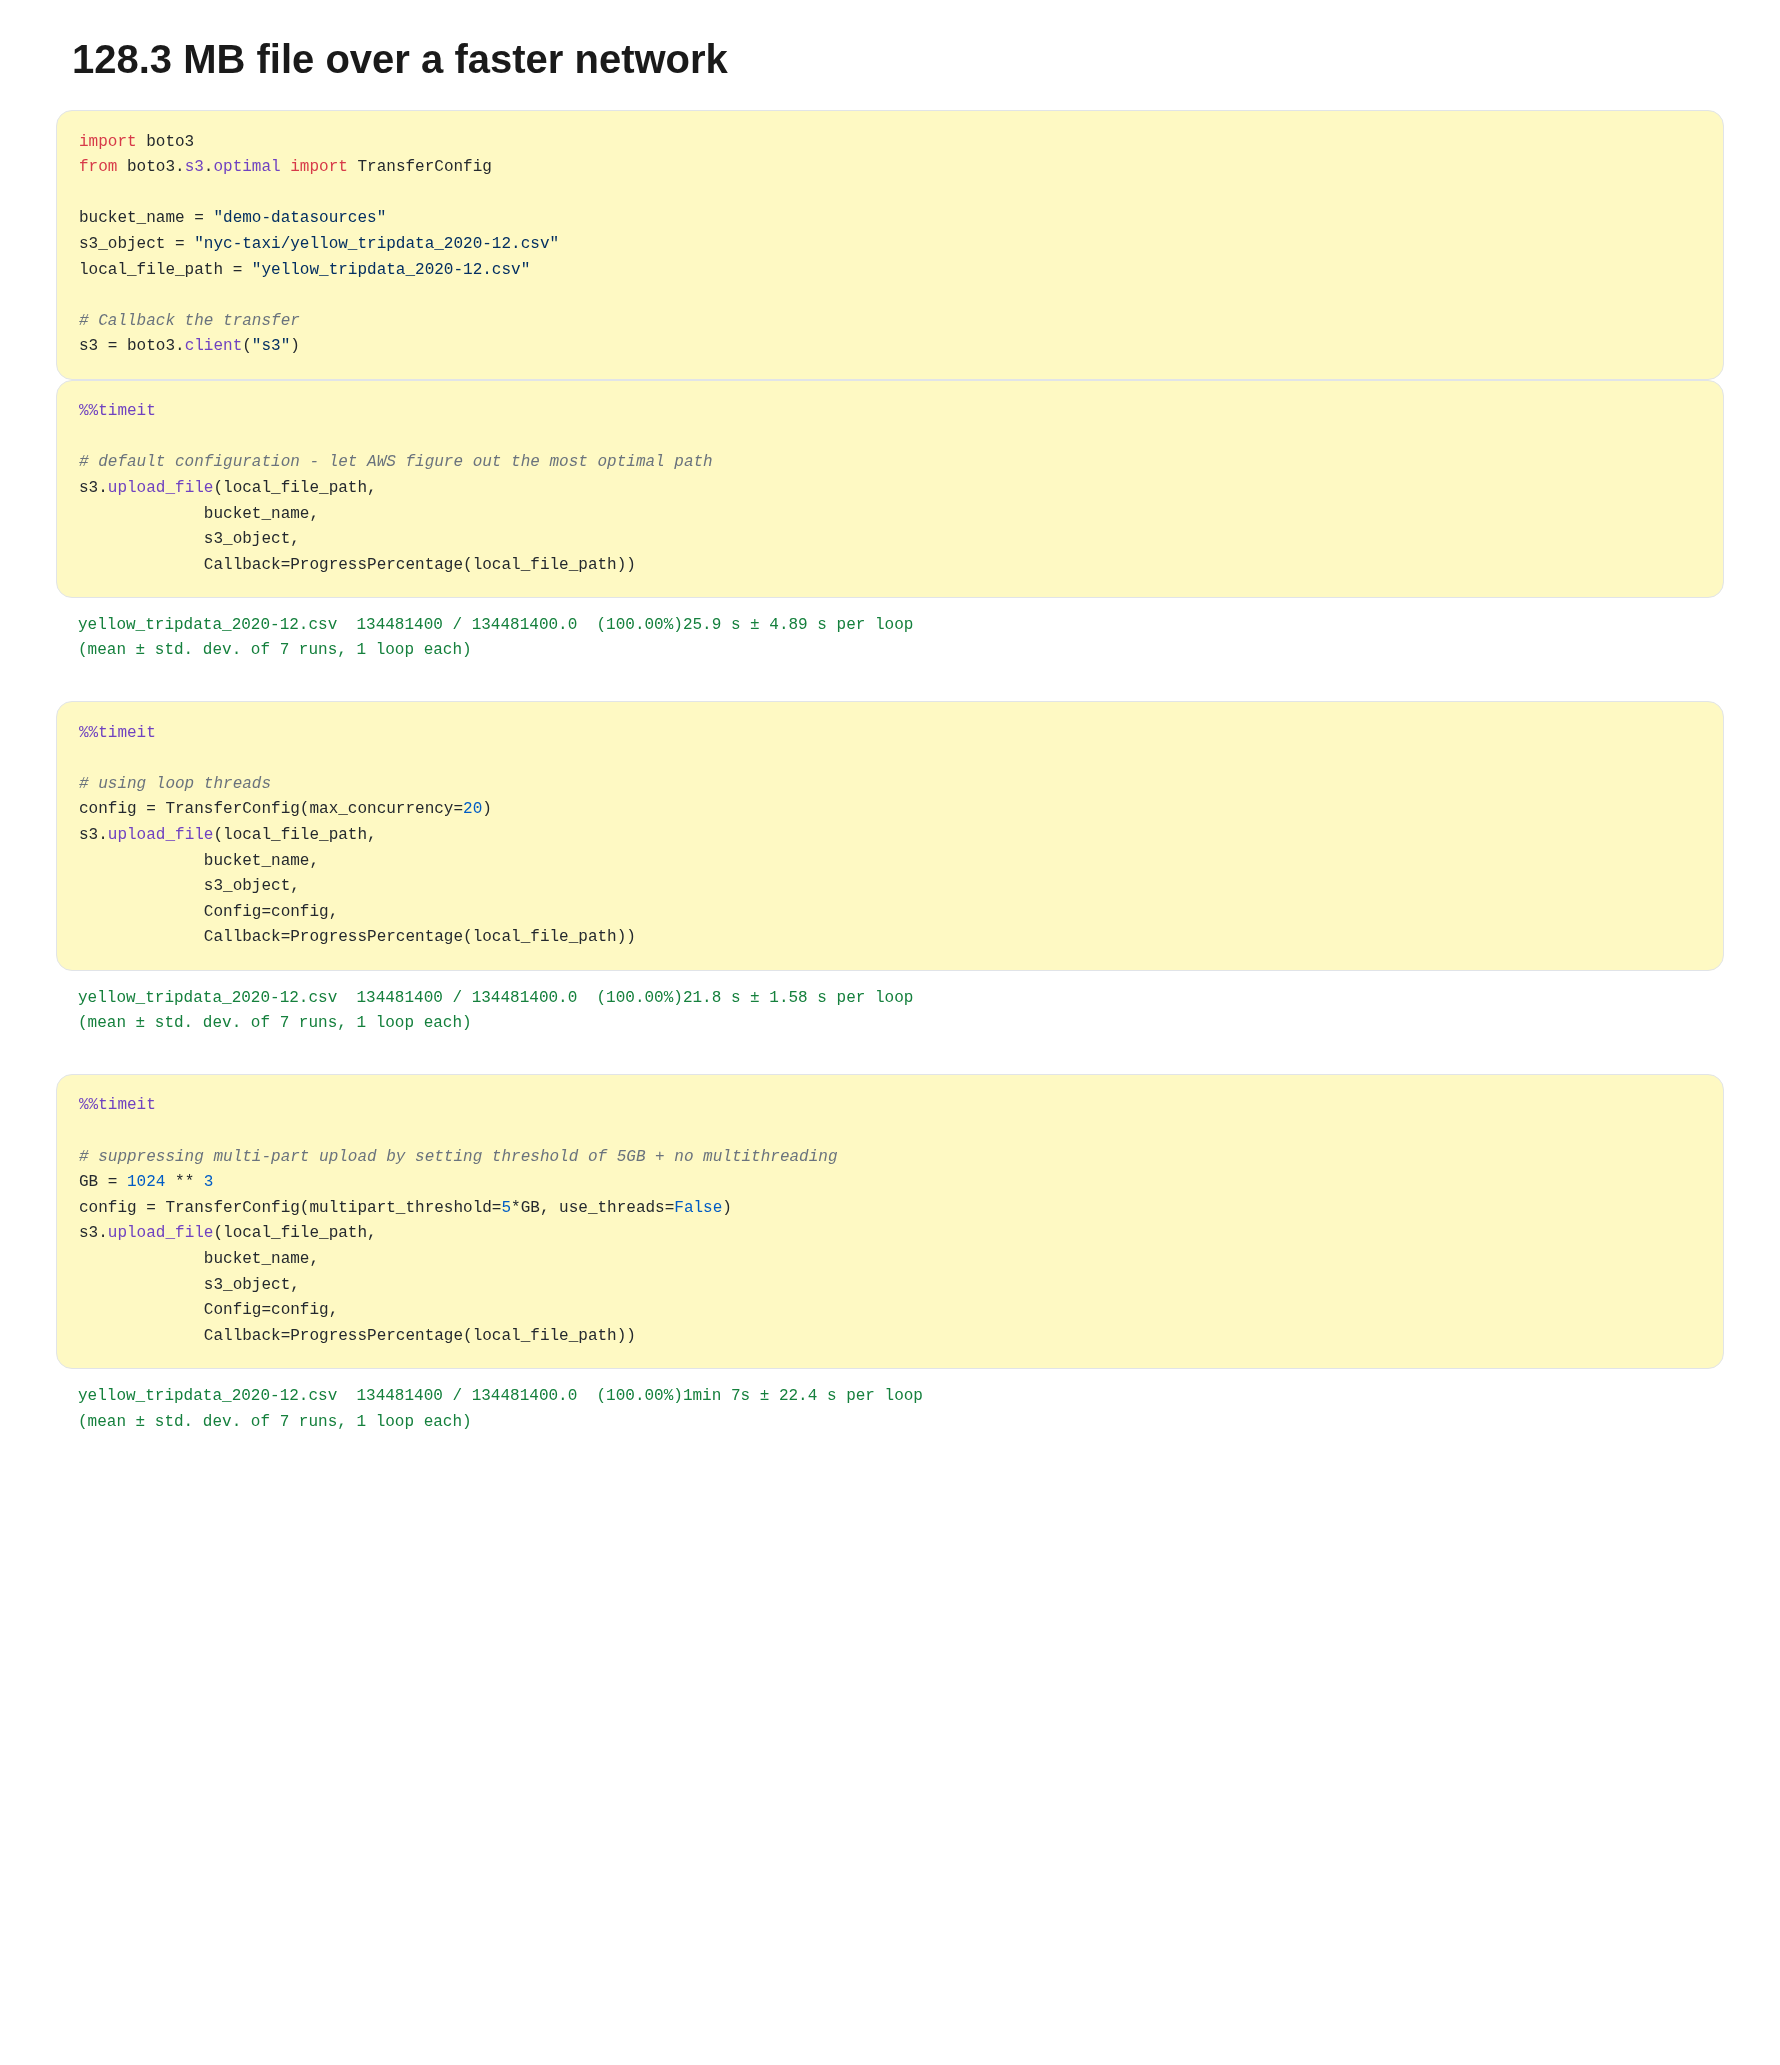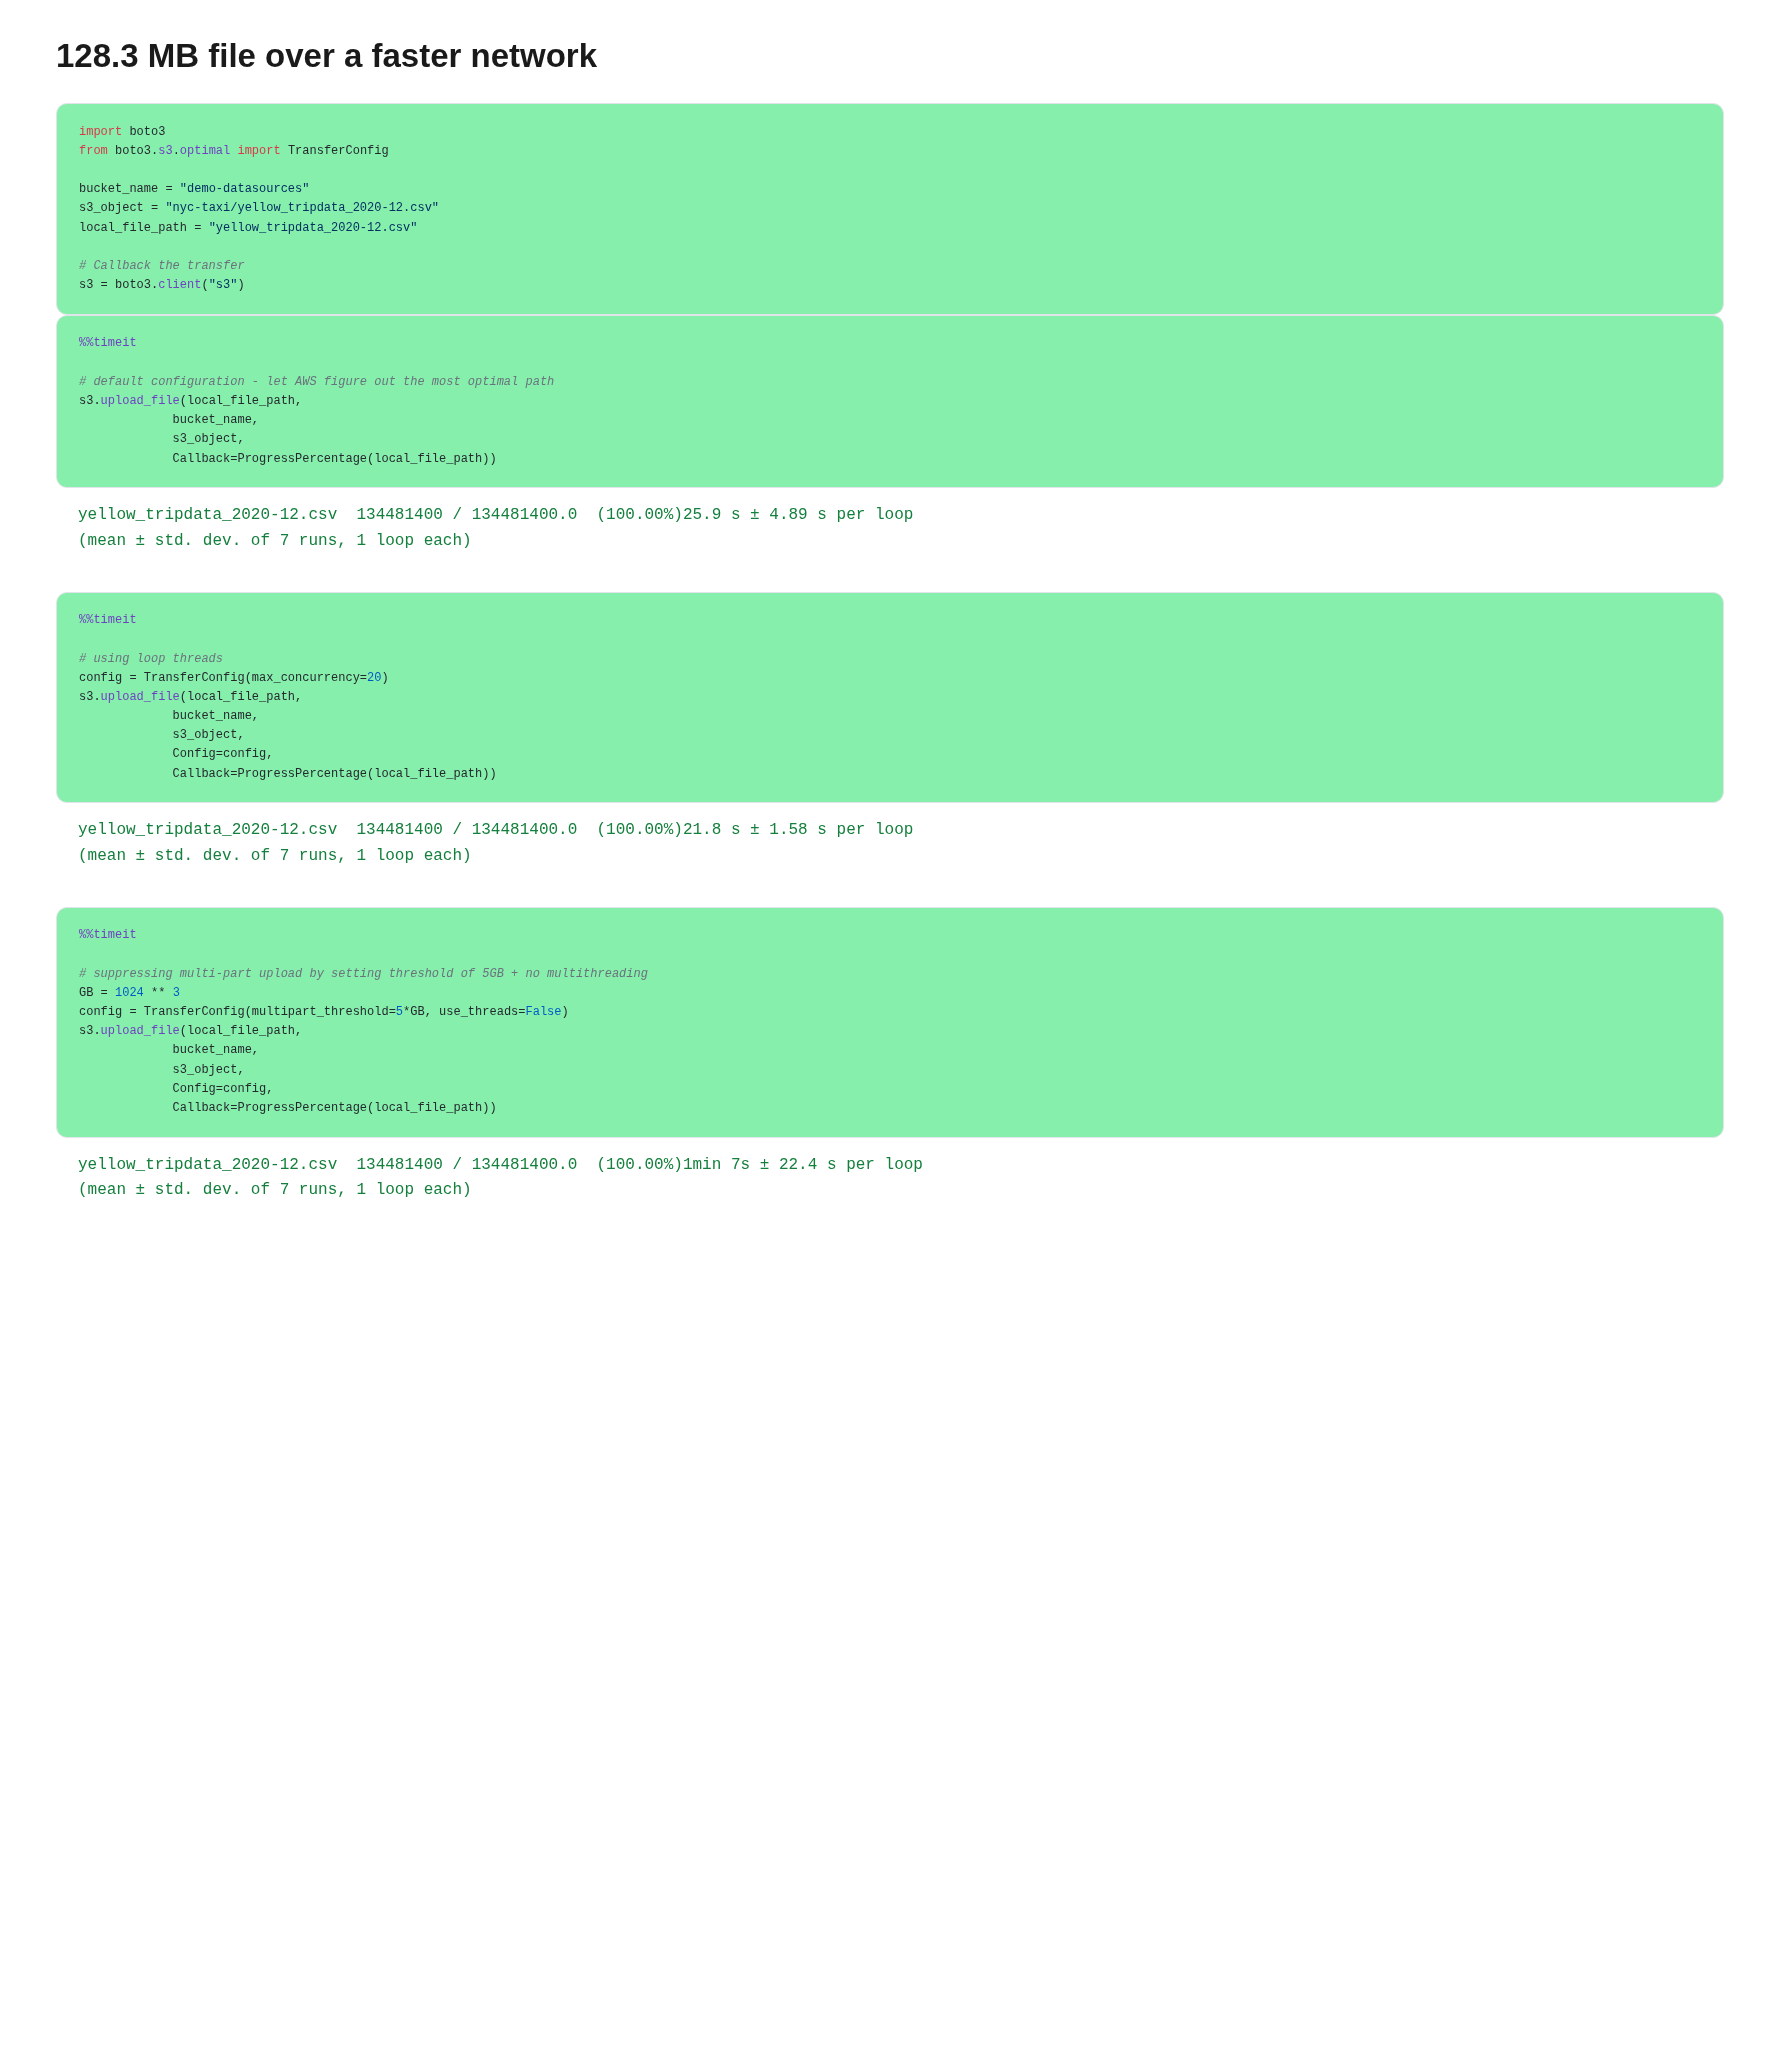--- a/index.html
+++ b/index.html
@@ -10,34 +10,35 @@
 
     body {
       font-family: -apple-system, BlinkMacSystemFont, 'Segoe UI', Helvetica, Arial, sans-serif;
       background: #ffffff;
       color: #24292e;
       padding: 37px 56px;
       max-width: 1781px;
     }
 
     h1 {
-      font-size: 33px;
+      font-size: 40px;
       font-weight: 700;
       margin-bottom: 28px;
       color: #1a1a1a;
+      margin-left: 16px;
     }
 
     .code-cell {
-      background: #86efac;
+      background: #fef9c3;
       border: 0.9px solid #e1e4e8;
-      border-radius: 11px;
+      border-radius: 16px;
       padding: 18.6px 22px;
       margin-bottom: 0;
       font-family: 'SFMono-Regular', Consolas, 'Liberation Mono', Menlo, Courier, monospace;
-      font-size: 12px;
+      font-size: 16px;
       line-height: 1.6;
       white-space: pre;
     }
 
     .output-cell {
       background: #ffffff;
       padding: 15px 22px;
       font-family: 'SFMono-Regular', Consolas, 'Liberation Mono', Menlo, Courier, monospace;
       font-size: 16px;
       line-height: 1.6;

